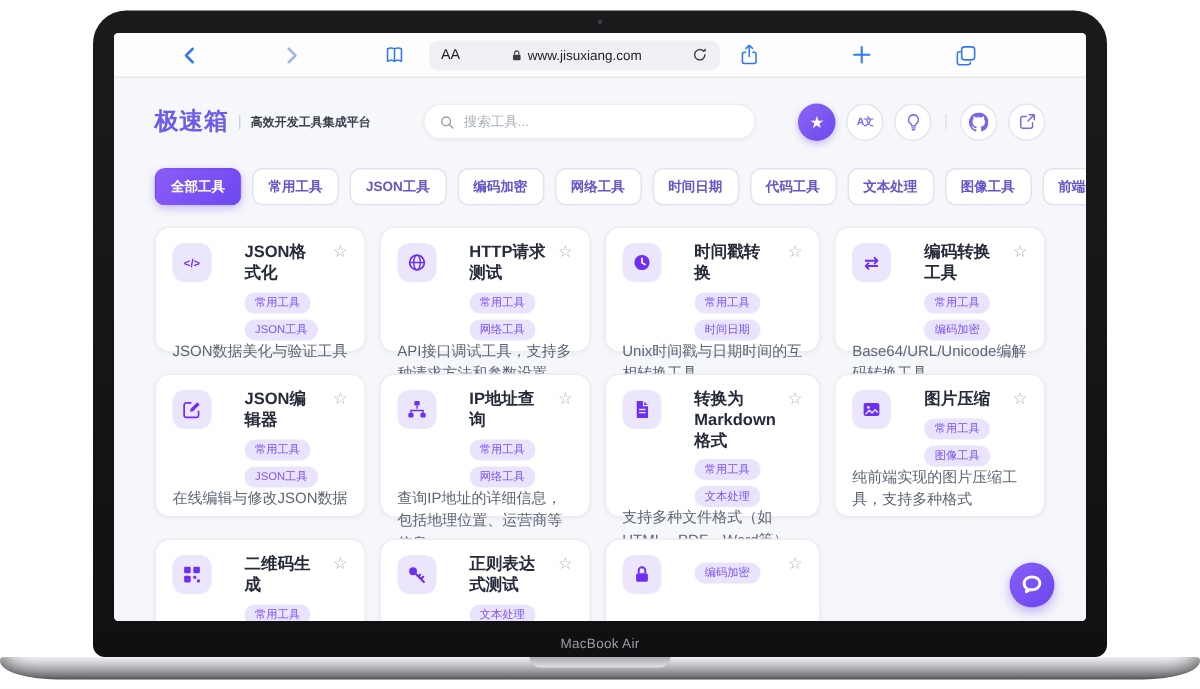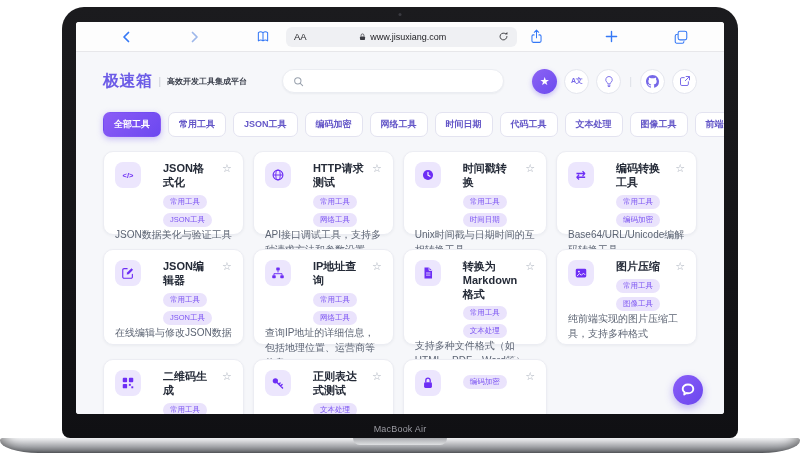--- a/index.html
+++ b/index.html
@@ -21,21 +21,21 @@
     border-radius:3px 3px 46px 46px / 3px 3px 15px 15px;
     box-shadow:inset 18px 0 14px -14px rgba(0,0,0,.45), inset -18px 0 14px -14px rgba(0,0,0,.45); }
   .base-notch { position:absolute; left:50%; transform:translateX(-50%); top:0;
     width:94px; height:7px; background:linear-gradient(180deg,#a9abaf,#dfe0e2);
     border-radius:0 0 9px 9px; }
 
   
   .toolbar { height:30px; background:#fdfdfd; border-bottom:1px solid #e7e7ea;
     display:flex; align-items:center; padding:0 44px; }
   .ticon { display:flex; align-items:center; justify-content:center; flex-shrink:0; }
-  .urlbar { width:231px; height:20px; margin-left:16px; background:#eff0f3;
+  .urlbar { width:194px; height:20px; margin-left:16px; background:#eff0f3;
     border-radius:6px; display:flex; align-items:center; padding:0 8px; flex-shrink:0; }
   .aa { font-size:9.5px; color:#222226; }
   .url-center { flex:1; display:flex; justify-content:center; gap:3px;
     font-size:9px; color:#232327; }
 
   
   .page { position:relative; height:362px; background:#f6f7fa; padding:0 27px; overflow:hidden; }
   .site-header { display:flex; align-items:center; height:40px; margin-top:9px; }
   .logo { font-size:16px; font-weight:bold; color:#6c5ce7; letter-spacing:.5px; }
   .logo-sep { color:#c9ccd6; font-size:10px; margin:0 6px; }
@@ -149,20 +149,21 @@
         <div class="site-header">
           <span class="logo">极速箱</span>
           <span class="logo-sep">|</span>
           <span class="tagline">高效开发工具集成平台</span>
 
           <div class="search">
             <svg width="11" height="11" viewBox="0 0 16 16">
                 <circle cx="7" cy="7" r="4.6" fill="none" stroke="#99a1ad" stroke-width="1.5"></circle>
                 <path d="M10.6 10.6L14 14" stroke="#99a1ad" stroke-width="1.5" stroke-linecap="round"></path>
               </svg>
+            <input placeholder="搜索工具..." style="">
           </div>
 
           <div class="header-icons">
             <span class="hicon primary">★</span>
             <span class="hicon">
                 <span class="translate-txt">A文</span>
               </span>
             <span class="hicon">
               <svg width="12" height="13" viewBox="0 0 16 17">
                   <path d="M8 1.8a4.4 4.4 0 00-2.6 7.9c.6.5 1 1.2 1 2h3.2c0-.8.4-1.5 1-2A4.4 4.4 0 008 1.8z" fill="none" stroke="#7668e8" stroke-width="1.2"></path>

